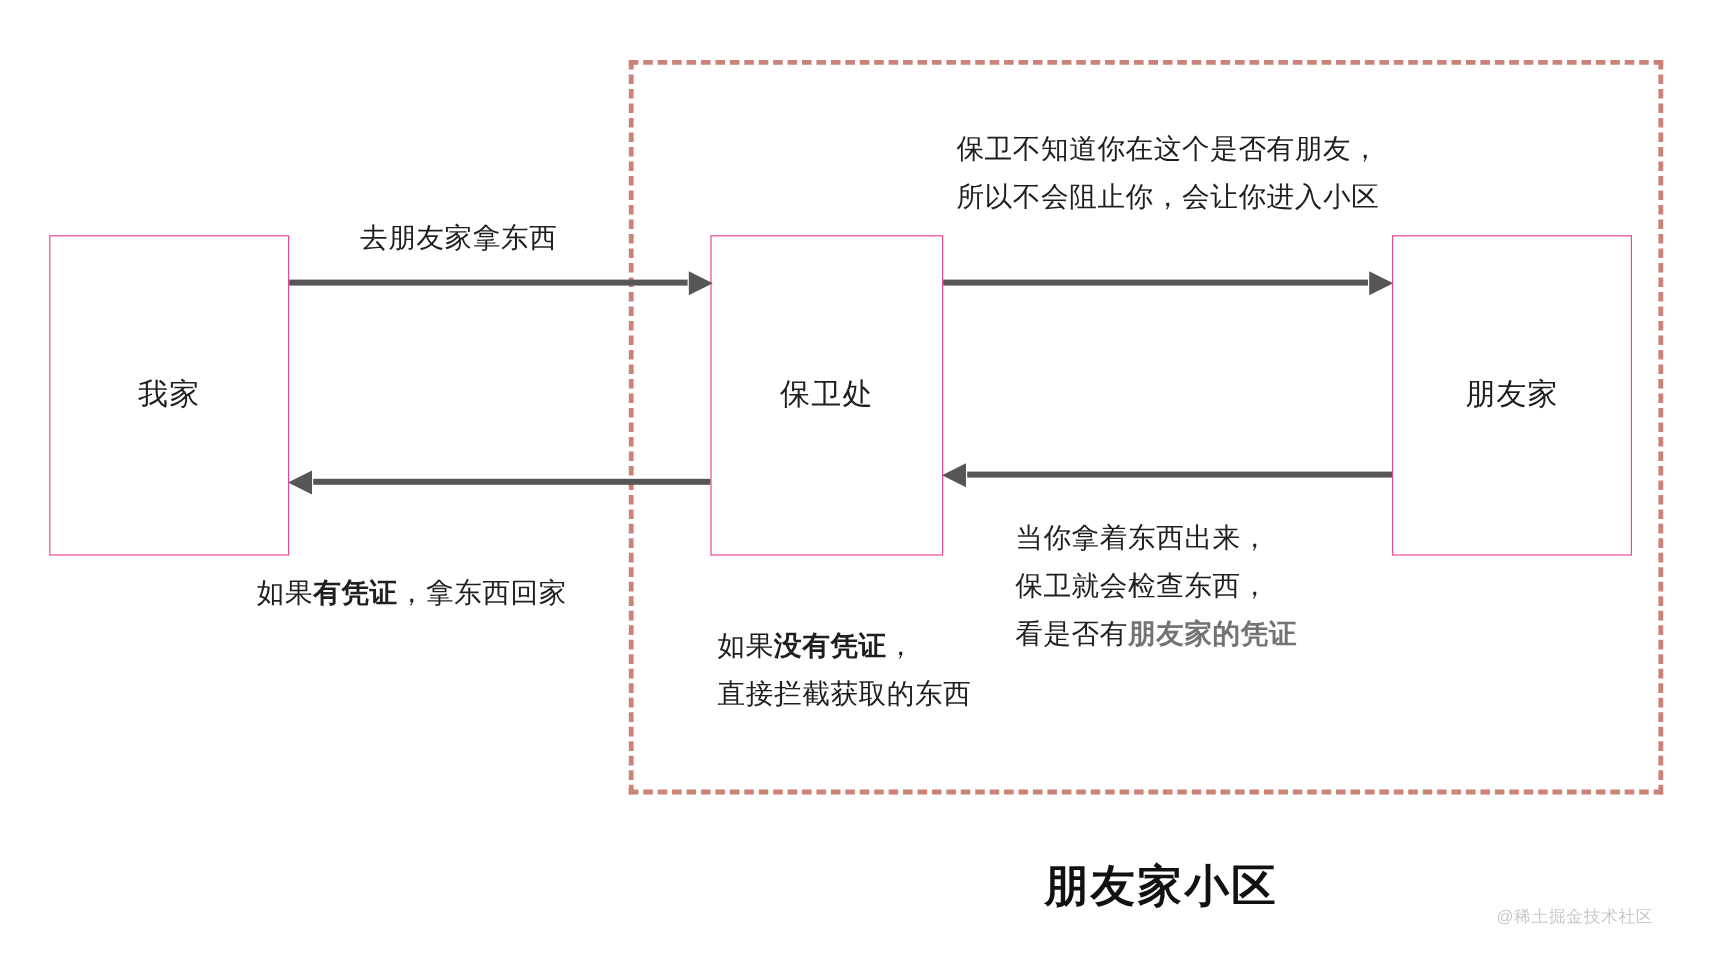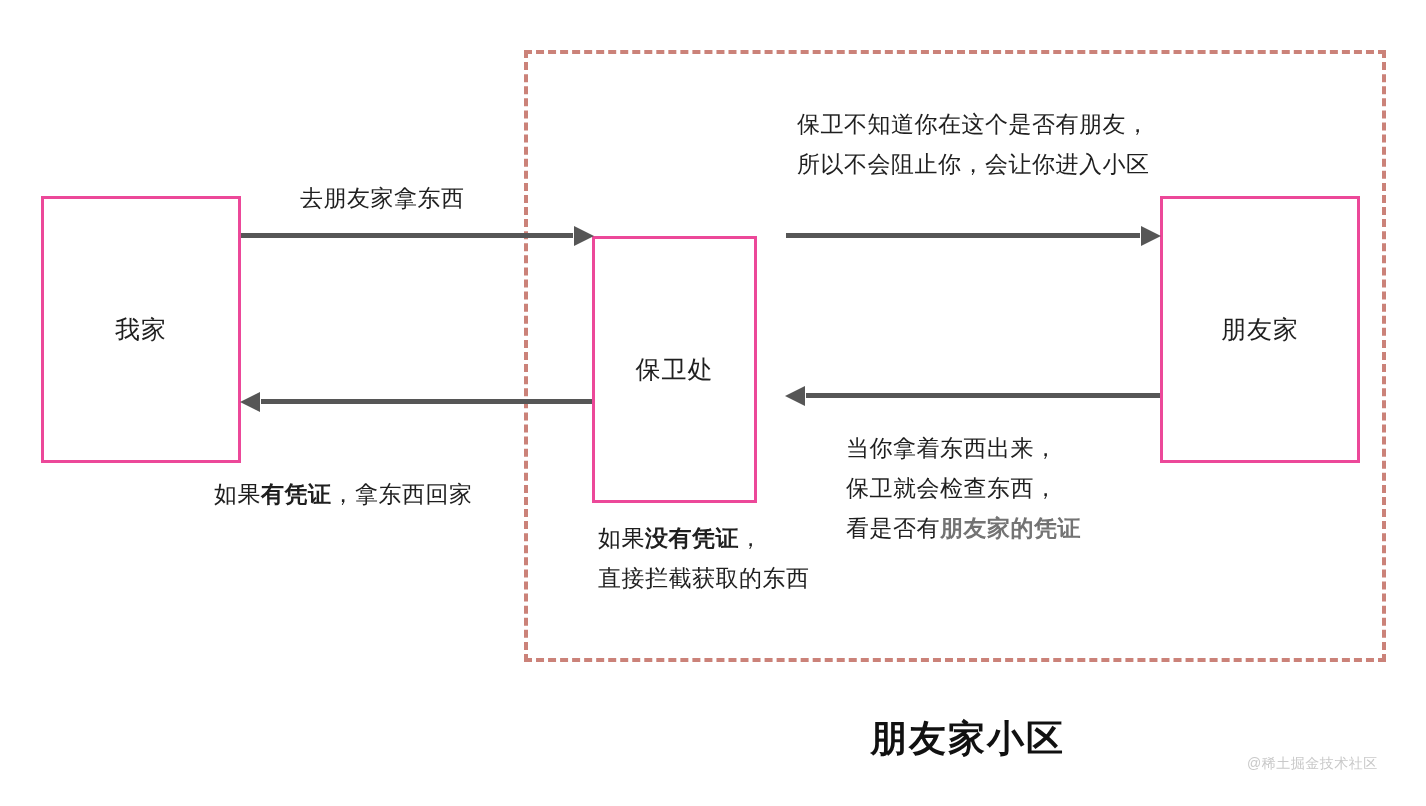--- a/index.html
+++ b/index.html
@@ -27,34 +27,34 @@
     width: 862px;
     height: 612px;
     border: 4px dashed #cb8279;
     box-sizing: border-box;
   }
 
   
   .node {
     position: absolute;
     box-sizing: border-box;
-    border: 3px solid #ec4899;
+    border: 1px solid #ec4899;
     background: #ffffff;
     display: flex;
     align-items: center;
     justify-content: center;
   }
   .node-label {
     font-size: 25px;
     line-height: 1;
     color: #1f1f1f;
     letter-spacing: 1px;
   }
   #node-home  { left: 41px;   top: 196px; width: 200px; height: 267px; }
-  #node-guard { left: 592px;  top: 196px; width: 165px; height: 267px; margin-top: 40px; }
+  #node-guard { left: 592px;  top: 196px; width: 194px; height: 267px; }
   #node-friend{ left: 1160px; top: 196px; width: 200px; height: 267px; }
 
   
   .arrow {
     position: absolute;
     height: 5px;
     background: #565656;
   }
   .arrow::after {
     content: "";

